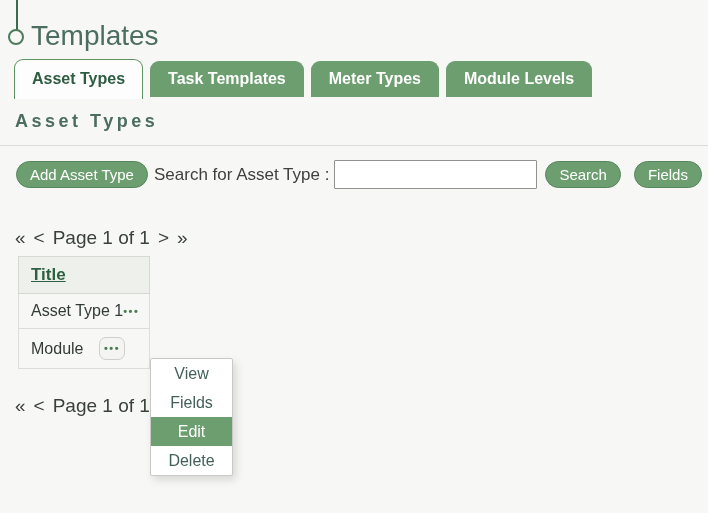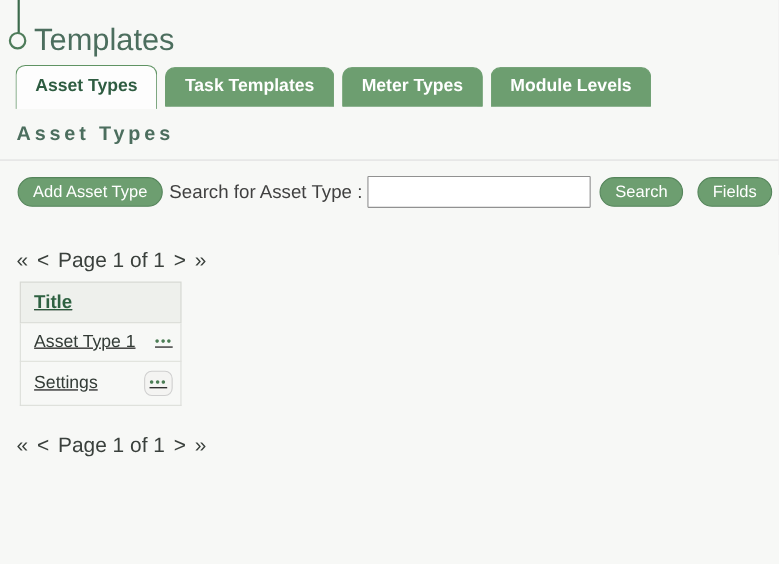--- a/index.html
+++ b/index.html
@@ -49,29 +49,29 @@
   .search-btn { margin-left:8px; }
   .clear-btn { margin-left:13px; }
 
   
   .pagination { display:flex; gap:8px; align-items:baseline; font-size:19px; color:#3a403c; }
   .pagination .pag-arrow { cursor:pointer; }
   .pag-top { position:absolute; left:15px; top:227px; }
   .pag-bottom { position:absolute; left:15px; top:395px; z-index:1; }
 
   
-  .asset-table { position:absolute; left:18px; top:256px; width:147px; z-index:1;text-decoration:underline; }
+  .asset-table { position:absolute; left:18px; top:256px; width:132px; z-index:1; }
   .thead {
     background:#eef0ec; border:1px solid #d6d8d3; padding:8px 12px;
     font-size:17px; font-weight:700; color:#2e6141;
   }
   .thead span { text-decoration:underline; }
   .trow {
     border:1px solid #dcdeda; border-top:none; background:#f7f8f6;
-    padding:8px 7px 8px 12px; display:flex; justify-content:space-between; align-items:center;
+    padding:8px 24px 8px 12px; display:flex; justify-content:space-between; align-items:center;
     font-size:16px; color:#333b36; white-space:nowrap;
   }
   .dots { color:#4b7d55; font-size:11px; letter-spacing:1.5px; font-weight:700; cursor:pointer; line-height:1; }
   .dots.open { border:1px solid #cfcfcf; border-radius:7px; padding:5px 4px; background:#f4f4f2; }
 
   
   .context-menu {
     position:absolute; left:150px; top:358px; width:83px; z-index:5;
     background:#ffffff; border:1px solid #c9c9c9; border-radius:2px;
     box-shadow:3px 4px 8px rgba(0,0,0,0.13);
@@ -117,27 +117,33 @@
 
   <div class="asset-table">
     <div class="thead">
       <span>Title</span>
     </div>
     <div class="trow">
       <span>Asset Type 1</span>
       <span class="dots">•••</span>
     </div>
     <div class="trow">
-      <span>Settings</span>
+      <span>Module</span>
       <span class="dots open">•••</span>
     </div>
   </div>
 
   <div class="pagination pag-bottom">
     <span class="pag-arrow">«</span>
     <span class="pag-arrow">&lt;</span>
     <span>Page 1 of 1</span>
     <span class="pag-arrow">&gt;</span>
     <span class="pag-arrow">»</span>
   </div>
 
+  <div class="context-menu">
+    <div class="menu-item">View</div>
+    <div class="menu-item">Fields</div>
+    <div class="menu-item active">Edit</div>
+    <div class="menu-item">Delete</div>
+  </div>
 
 </div>
 
 </body></html>

